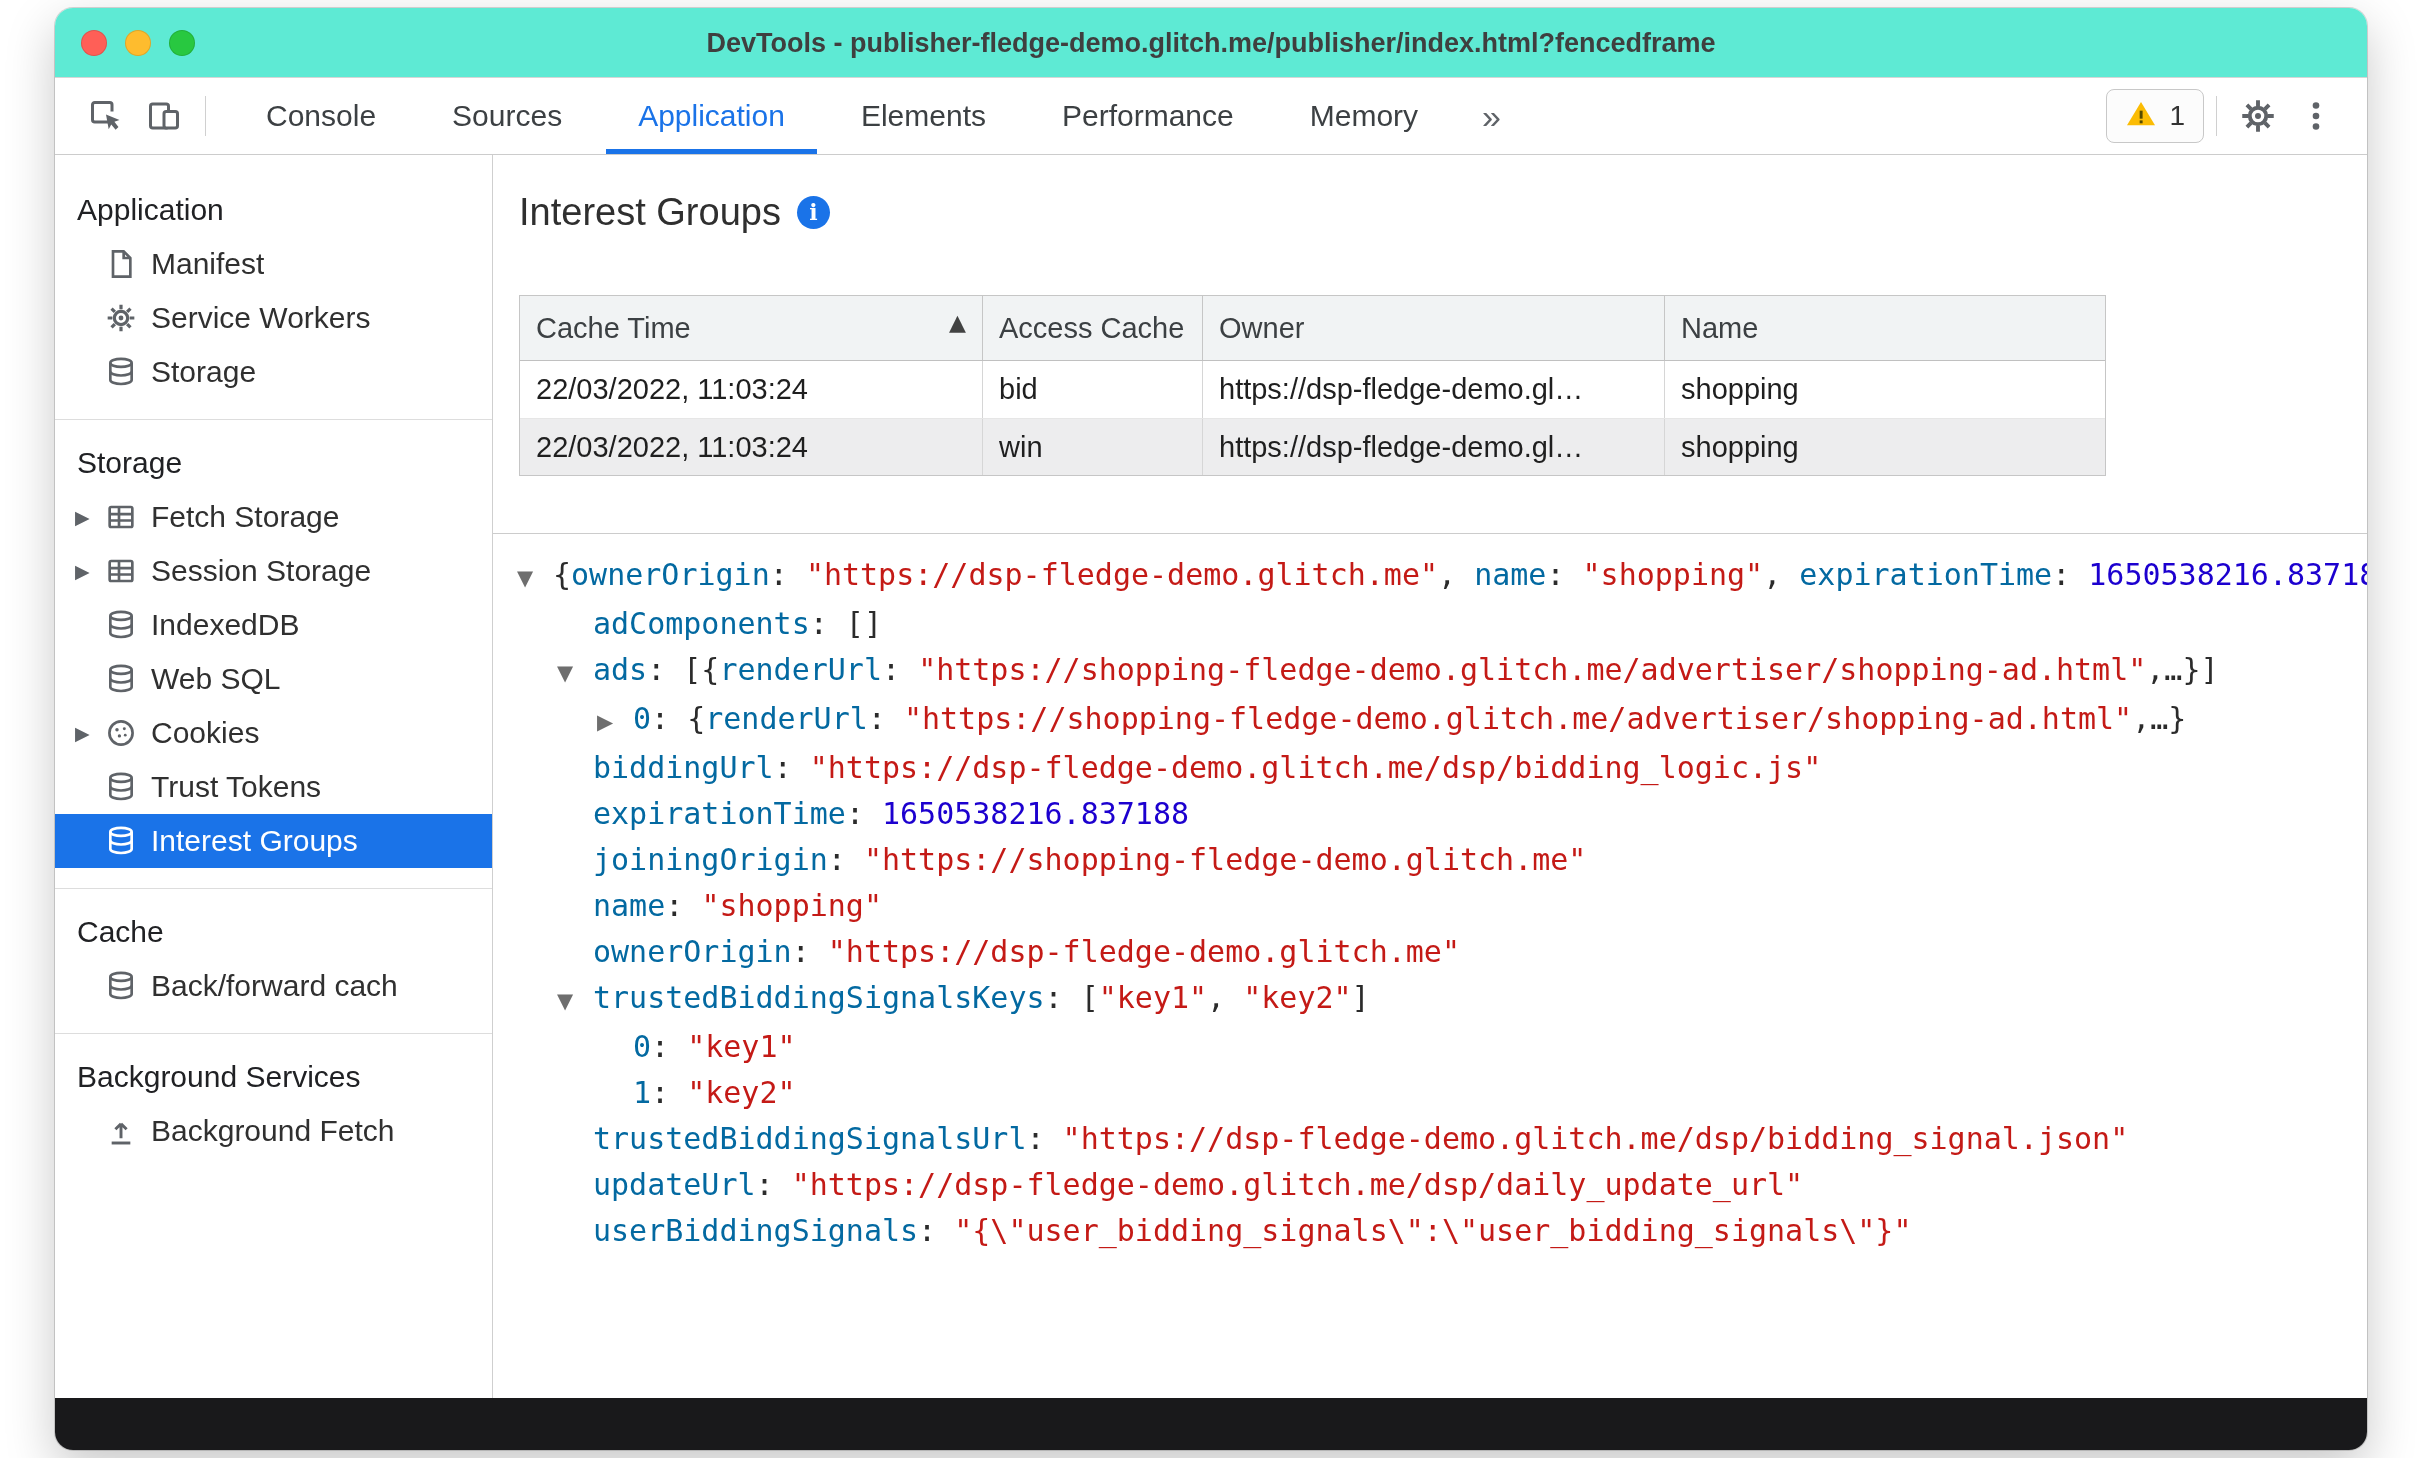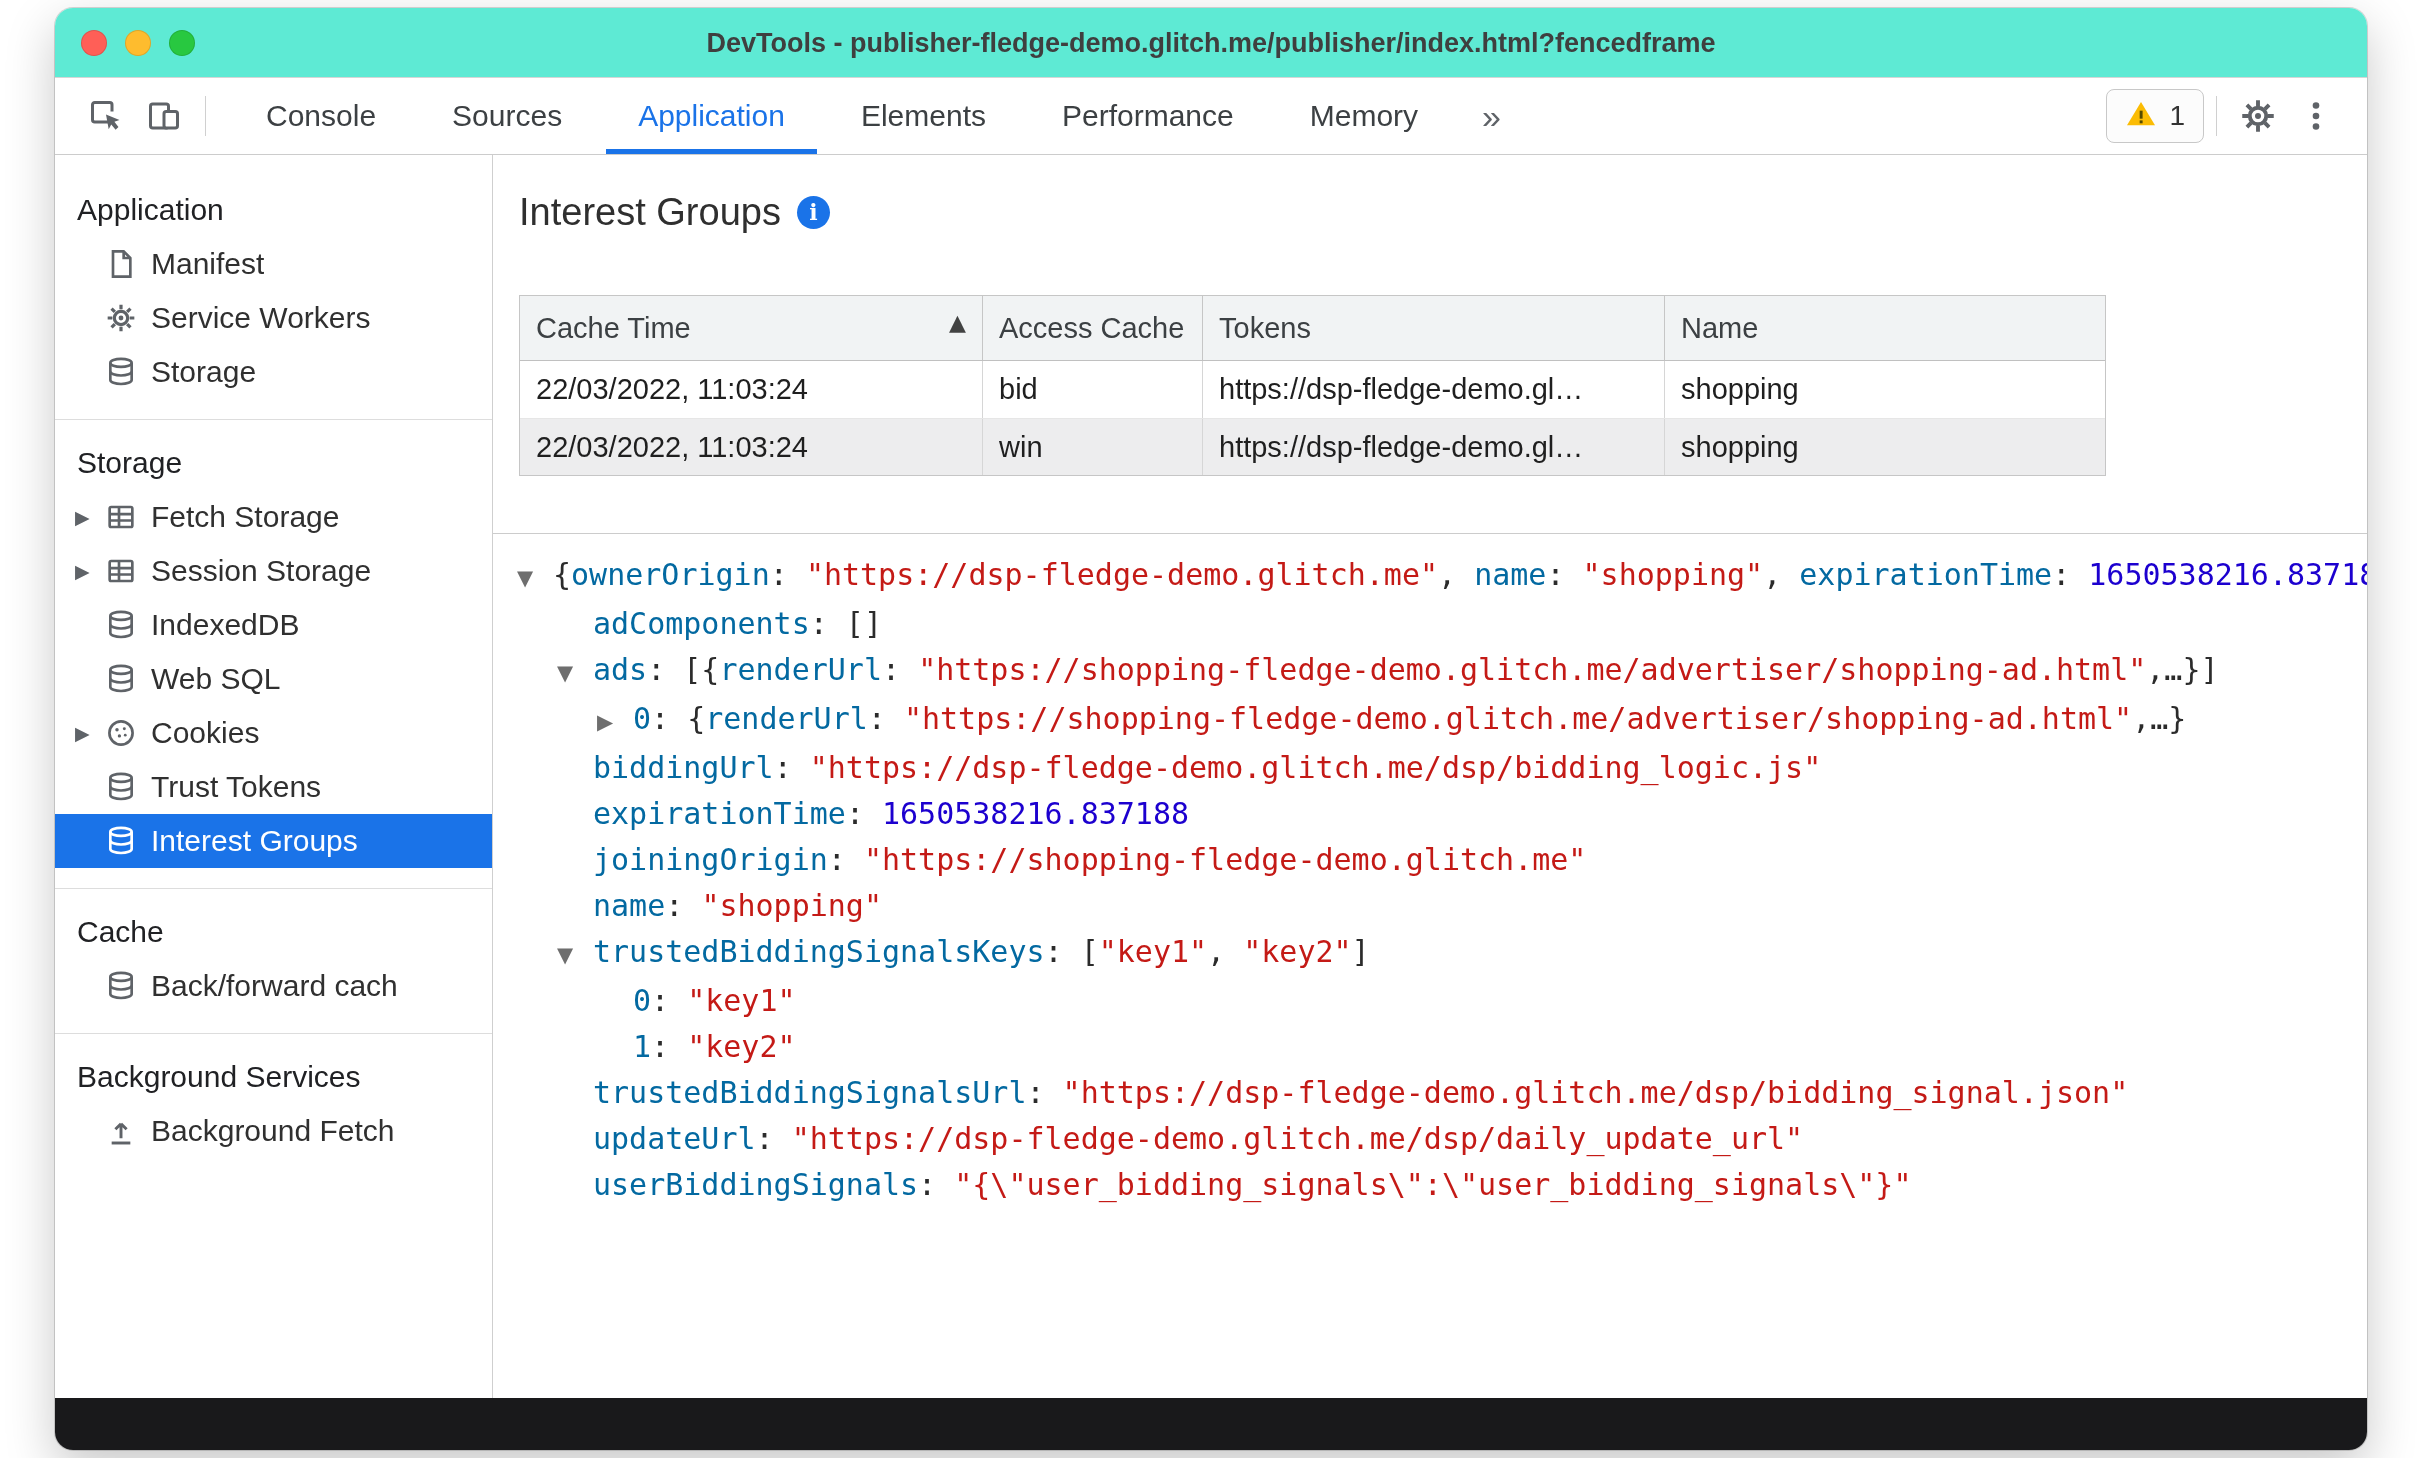--- a/index.html
+++ b/index.html
@@ -309,21 +309,21 @@
       <div class="grid">
         <div class="thead" id="thead">
             <div class="th col0">
               <span class="th-label">Cache Time</span>
               <span class="sort">▲</span>
             </div>
             <div class="th col1">
               <span class="th-label">Access Cache</span>
             </div>
             <div class="th col2">
-              <span class="th-label">Tokens</span>
+              <span class="th-label">Owner</span>
             </div>
             <div class="th col3">
               <span class="th-label">Name</span>
             </div>
           </div>
         <div id="tbody">
             <div class="tr">
               <div class="td col0">22/03/2022, 11:03:24</div>
               <div class="td col1">bid</div>
               <div class="td col2">https://dsp-fledge-demo.gl…</div>
@@ -342,20 +342,21 @@
 
       <div class="tree" id="tree">
           <div class="trow" style="padding-left: 24px;"><span class="tarr">▼</span><span class="seg-p">{</span><span class="seg-k">ownerOrigin</span><span class="seg-p">: </span><span class="seg-s">"https://dsp-fledge-demo.glitch.me"</span><span class="seg-p">, </span><span class="seg-k">name</span><span class="seg-p">: </span><span class="seg-s">"shopping"</span><span class="seg-p">, </span><span class="seg-k">expirationTime</span><span class="seg-p">: </span><span class="seg-n">1650538216.837188</span></div>
           <div class="trow" style="padding-left: 64px;"><span class="tarr"></span><span class="seg-k">adComponents</span><span class="seg-p">: []</span></div>
           <div class="trow" style="padding-left: 64px;"><span class="tarr">▼</span><span class="seg-k">ads</span><span class="seg-p">: [{</span><span class="seg-k">renderUrl</span><span class="seg-p">: </span><span class="seg-s">"https://shopping-fledge-demo.glitch.me/advertiser/shopping-ad.html"</span><span class="seg-p">,…}]</span></div>
           <div class="trow" style="padding-left: 104px;"><span class="tarr">▶</span><span class="seg-k">0</span><span class="seg-p">: {</span><span class="seg-k">renderUrl</span><span class="seg-p">: </span><span class="seg-s">"https://shopping-fledge-demo.glitch.me/advertiser/shopping-ad.html"</span><span class="seg-p">,…}</span></div>
           <div class="trow" style="padding-left: 64px;"><span class="tarr"></span><span class="seg-k">biddingUrl</span><span class="seg-p">: </span><span class="seg-s">"https://dsp-fledge-demo.glitch.me/dsp/bidding_logic.js"</span></div>
           <div class="trow" style="padding-left: 64px;"><span class="tarr"></span><span class="seg-k">expirationTime</span><span class="seg-p">: </span><span class="seg-n">1650538216.837188</span></div>
           <div class="trow" style="padding-left: 64px;"><span class="tarr"></span><span class="seg-k">joiningOrigin</span><span class="seg-p">: </span><span class="seg-s">"https://shopping-fledge-demo.glitch.me"</span></div>
           <div class="trow" style="padding-left: 64px;"><span class="tarr"></span><span class="seg-k">name</span><span class="seg-p">: </span><span class="seg-s">"shopping"</span></div>
+          <div class="trow" style="padding-left: 64px;"><span class="tarr"></span><span class="seg-k">ownerOrigin</span><span class="seg-p">: </span><span class="seg-s">"https://dsp-fledge-demo.glitch.me"</span></div>
           <div class="trow" style="padding-left: 64px;"><span class="tarr">▼</span><span class="seg-k">trustedBiddingSignalsKeys</span><span class="seg-p">: [</span><span class="seg-s">"key1"</span><span class="seg-p">, </span><span class="seg-s">"key2"</span><span class="seg-p">]</span></div>
           <div class="trow" style="padding-left: 104px;"><span class="tarr"></span><span class="seg-k">0</span><span class="seg-p">: </span><span class="seg-s">"key1"</span></div>
           <div class="trow" style="padding-left: 104px;"><span class="tarr"></span><span class="seg-k">1</span><span class="seg-p">: </span><span class="seg-s">"key2"</span></div>
           <div class="trow" style="padding-left: 64px;"><span class="tarr"></span><span class="seg-k">trustedBiddingSignalsUrl</span><span class="seg-p">: </span><span class="seg-s">"https://dsp-fledge-demo.glitch.me/dsp/bidding_signal.json"</span></div>
           <div class="trow" style="padding-left: 64px;"><span class="tarr"></span><span class="seg-k">updateUrl</span><span class="seg-p">: </span><span class="seg-s">"https://dsp-fledge-demo.glitch.me/dsp/daily_update_url"</span></div>
           <div class="trow" style="padding-left: 64px;"><span class="tarr"></span><span class="seg-k">userBiddingSignals</span><span class="seg-p">: </span><span class="seg-s">"{\"user_bidding_signals\":\"user_bidding_signals\"}"</span></div>
         </div>
     </div>
 
   </div>

